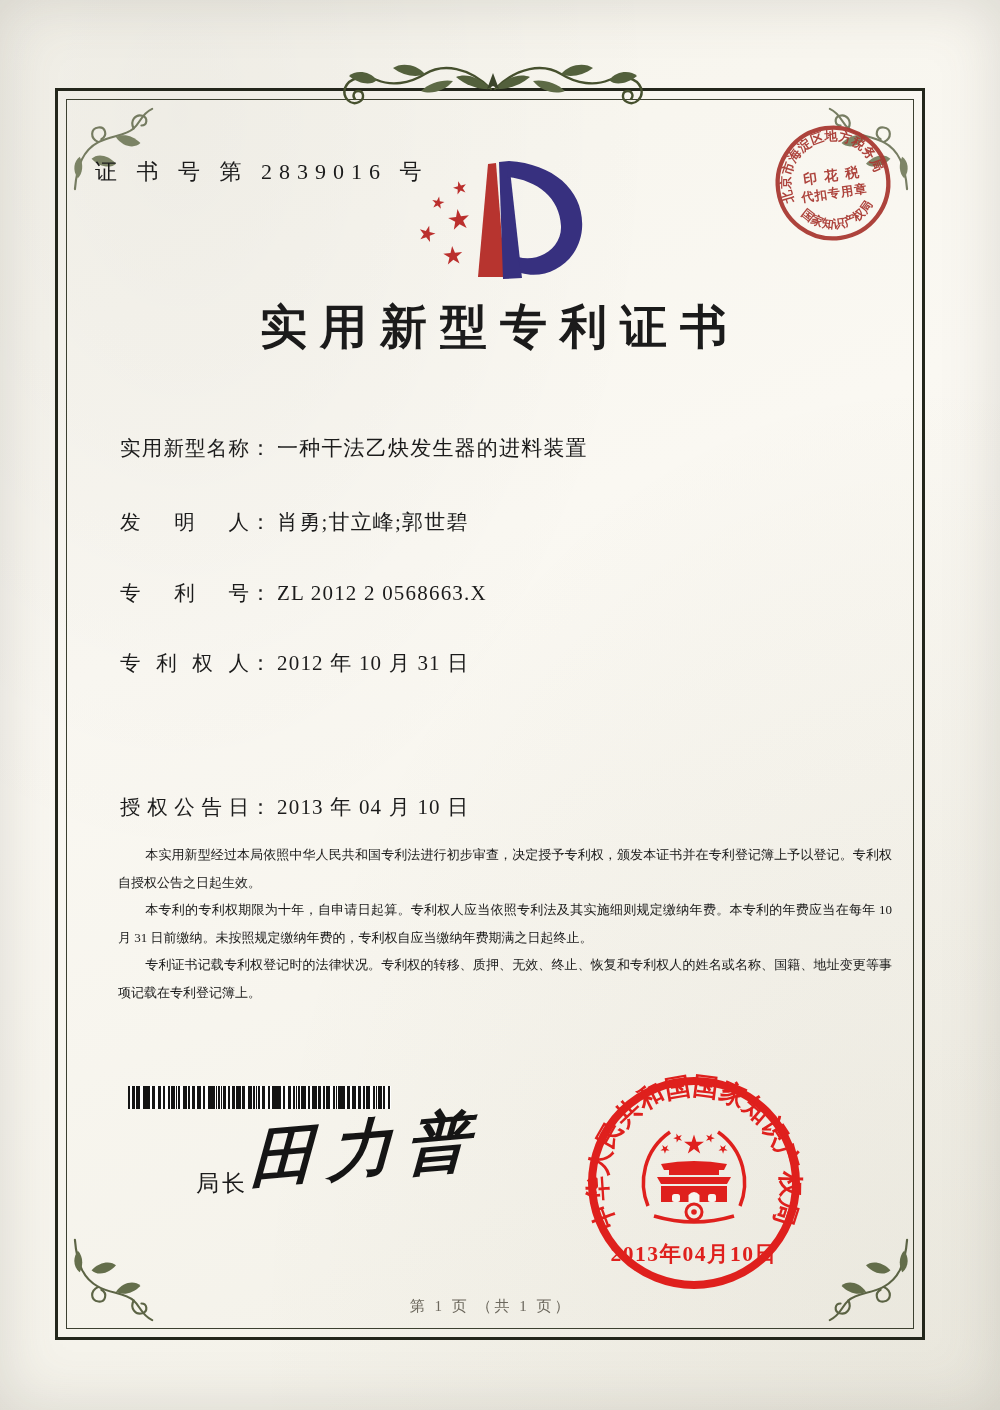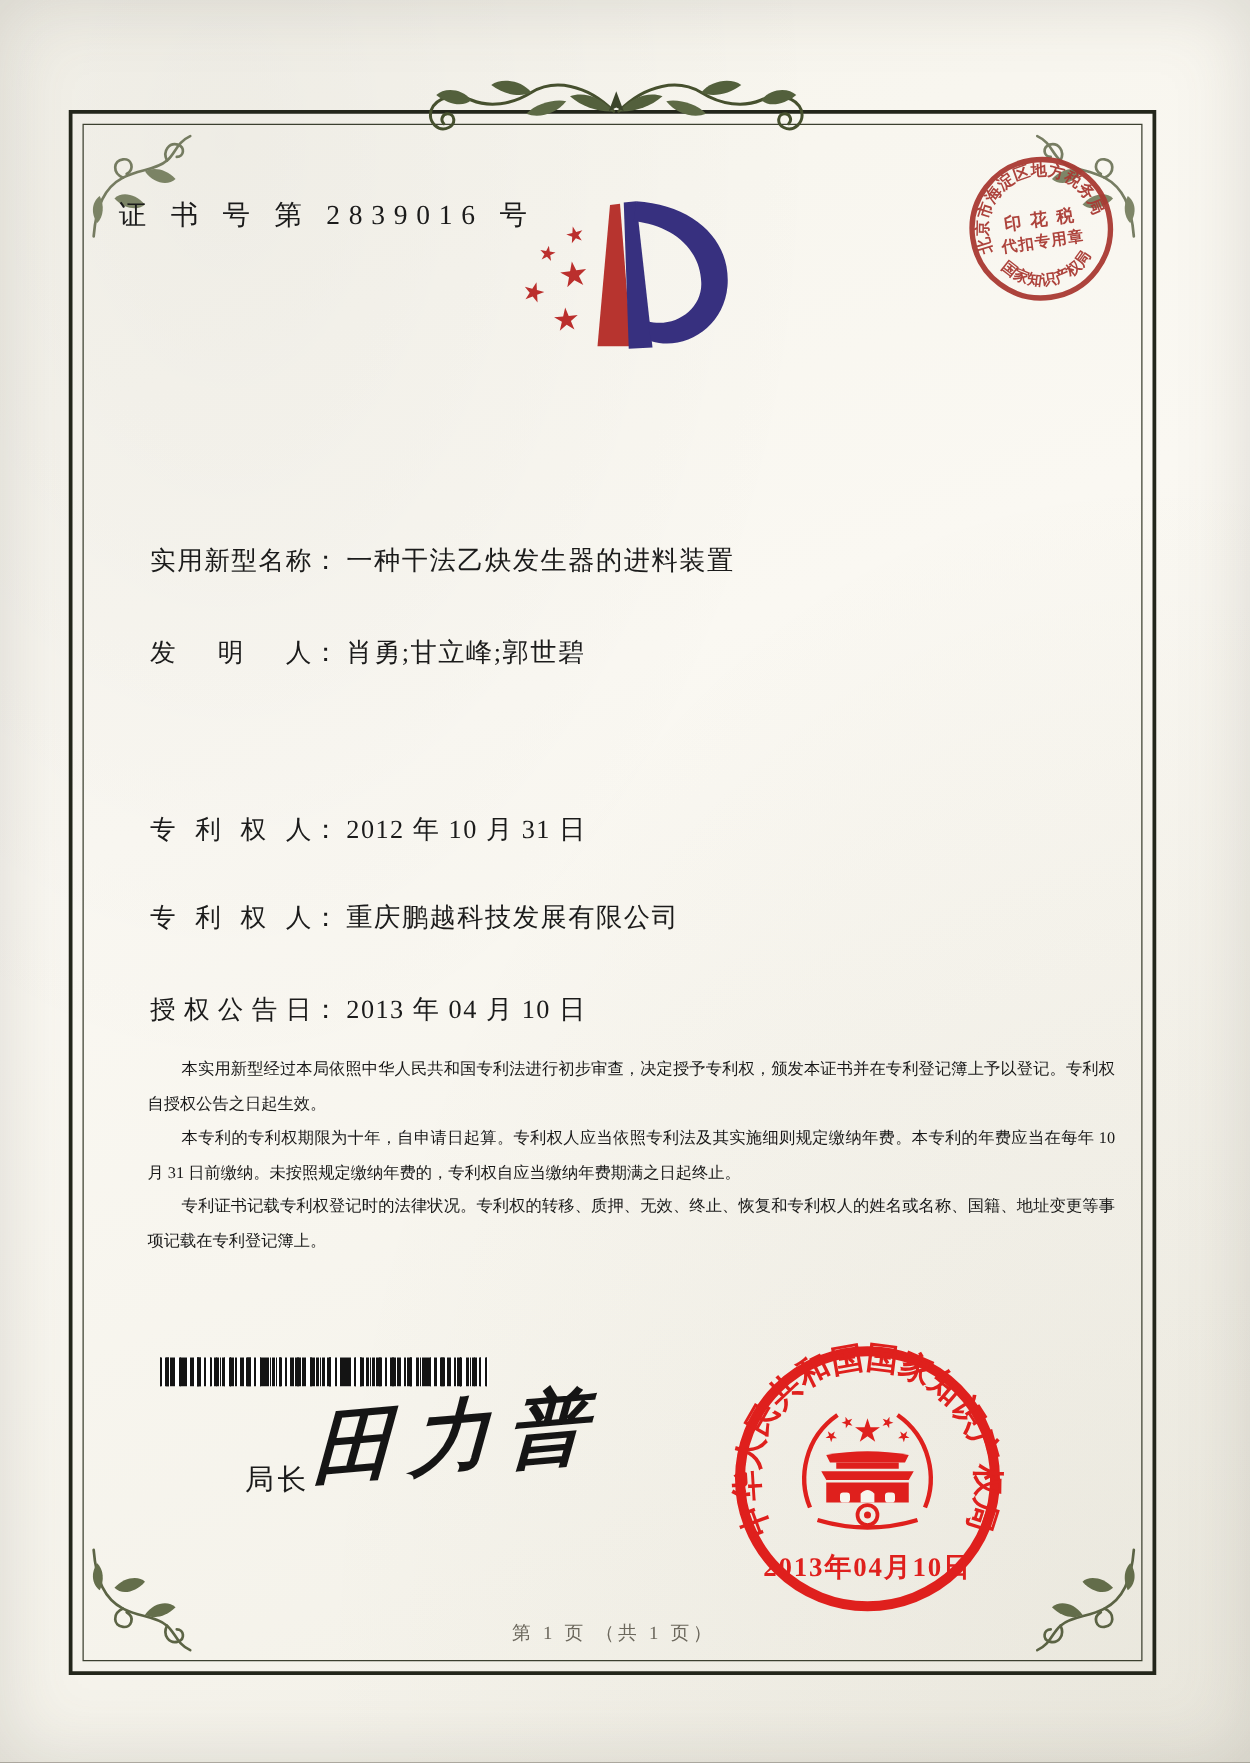--- a/index.html
+++ b/index.html
@@ -129,32 +129,33 @@
         <textPath href="#taxTop" startOffset="2" textLength="150">北京市海淀区地方税务局</textPath>
       </text>
       <text font-size="12.5" font-weight="bold">
         <textPath href="#taxBottom" startOffset="2" textLength="88">国家知识产权局</textPath>
       </text>
       <text x="65" y="62" text-anchor="middle" font-size="14.5" font-weight="bold" letter-spacing="2">印 花 税</text>
       <text x="65" y="80" text-anchor="middle" font-size="13" font-weight="bold" letter-spacing="1">代扣专用章</text>
     </g>
   </svg>
 
+  <div class="doc-title">实用新型专利证书</div>
 
   <div class="row r0">
     <span class="lbl">实用新型名称</span><span class="colon">：</span><span class="val">一种干法乙炔发生器的进料装置</span>
   </div>
   <div class="row r1">
     <span class="lbl">发明人</span><span class="colon">：</span><span class="val">肖勇;甘立峰;郭世碧</span>
   </div>
+  <div class="row r2">
+    <span class="lbl">专利号</span><span class="colon">：</span><span class="val">ZL 2012 2 0568663.X</span>
+  </div>
   <div class="row r3">
     <span class="lbl">专利权人</span><span class="colon">：</span><span class="val">2012 年 10 月 31 日</span>
-  </div>
-  <div class="row r4">
-    <span class="lbl">专利权人</span><span class="colon">：</span><span class="val">重庆鹏越科技发展有限公司</span>
   </div>
   <div class="row r5">
     <span class="lbl">授权公告日</span><span class="colon">：</span><span class="val">2013 年 04 月 10 日</span>
   </div>
 
   <div class="body-text">
     <p>本实用新型经过本局依照中华人民共和国专利法进行初步审查，决定授予专利权，颁发本证书并在专利登记簿上予以登记。专利权自授权公告之日起生效。</p>
     <p>本专利的专利权期限为十年，自申请日起算。专利权人应当依照专利法及其实施细则规定缴纳年费。本专利的年费应当在每年 10 月 31 日前缴纳。未按照规定缴纳年费的，专利权自应当缴纳年费期满之日起终止。</p>
     <p>专利证书记载专利权登记时的法律状况。专利权的转移、质押、无效、终止、恢复和专利权人的姓名或名称、国籍、地址变更等事项记载在专利登记簿上。</p>
   </div>

